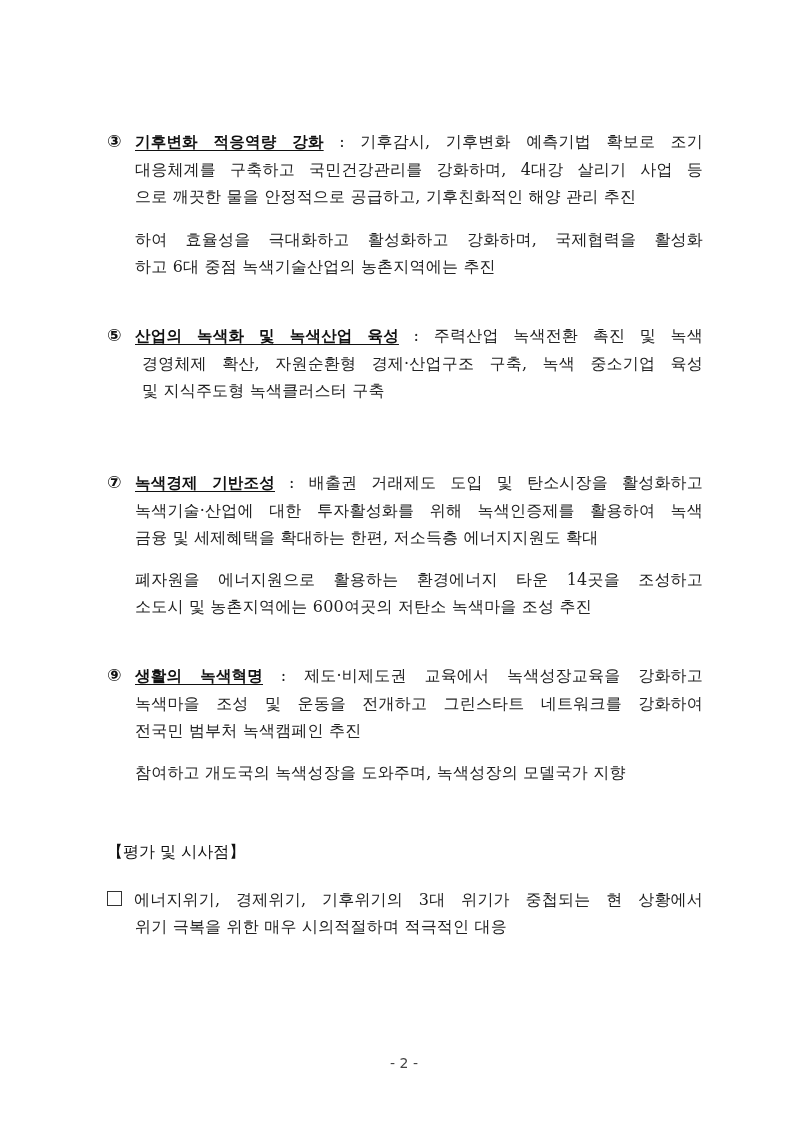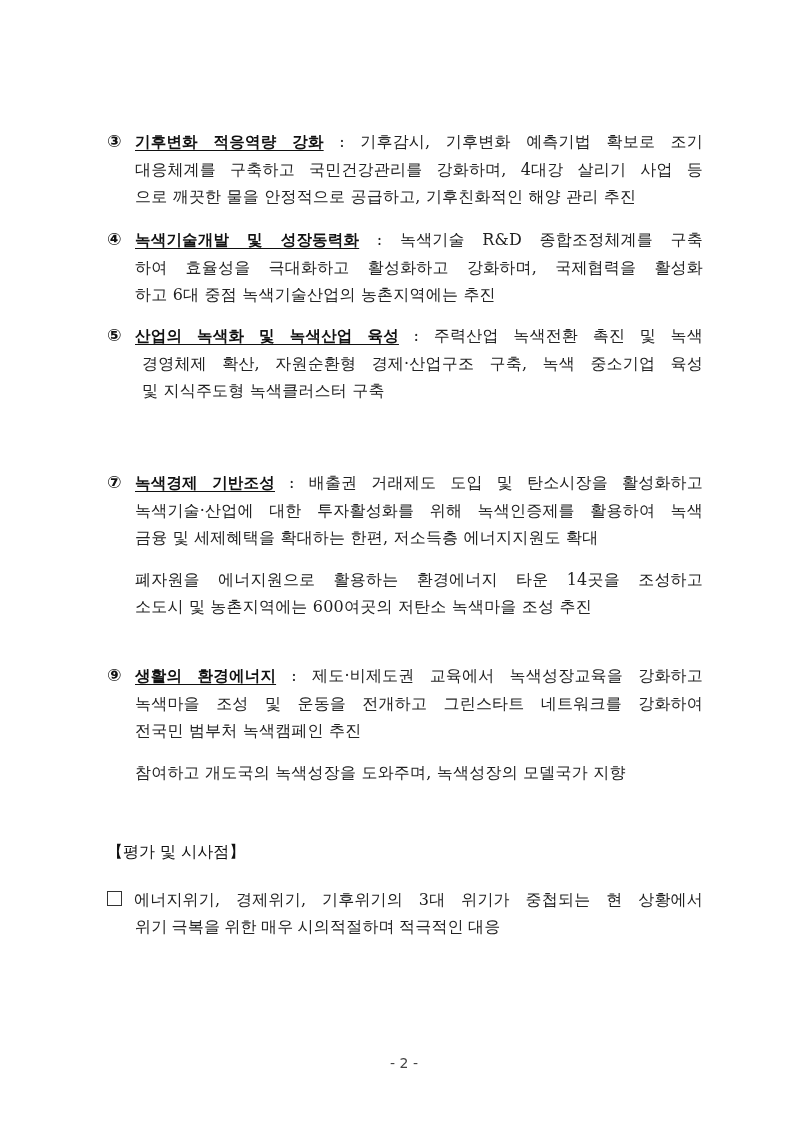--- a/index.html
+++ b/index.html
@@ -30,39 +30,38 @@
   .cont5 { padding-left: 35px; }
   .heading {
     position: absolute; left: 103px; top: 842px;
     font-family: "DejaVu Sans", "Liberation Sans", sans-serif;
     font-weight: normal; font-size: 16px; color: #111;
   }
   .box {
     display: inline-block; width: 13px; height: 13px; border: 1px solid #333;
     margin-right: 12px; vertical-align: -1px;
   }
-  .cont-box { padding-left: 28px; font-family: Liberation Serif, serif; }
+  .cont-box { padding-left: 28px; }
   .pageno {
     position: absolute; left: 0; width: 800px; top: 1055px; text-align: center;
     font-family: "DejaVu Sans", "Liberation Sans", sans-serif; font-size: 14px; color: #444;
   }
 </style>
 </head>
 <body>
 
 <div class="page">
 
   <div class="item" style="top:128px;">
     <span class="line"><span class="num">③</span><span class="title">기후변화 적응역량 강화</span><span> : 기후감시, 기후변화 예측기법 확보로 조기</span></span>
     <span class="line cont">대응체계를 구축하고 국민건강관리를 강화하며, 4대강 살리기 사업 등</span>
     <span class="line cont last">으로 깨끗한 물을 안정적으로 공급하고, 기후친화적인 해양 관리 추진</span>
   </div>
 
   <div class="item" style="top:226px;">
-    <span class="line"><span class="num">④</span><span class="title">녹색기술개발 및 성장동력화</span><span> : 녹색기술 R&amp;D 종합조정체계를 구축</span></span>
     <span class="line cont">하여 효율성을 극대화하고 활성화하고 강화하며, 국제협력을 활성화</span>
     <span class="line cont last">하고 6대 중점 녹색기술산업의 농촌지역에는 추진</span>
   </div>
 
   <div class="item" style="top:322px;">
     <span class="line"><span class="num">⑤</span><span class="title">산업의 녹색화 및 녹색산업 육성</span><span> : 주력산업 녹색전환 촉진 및 녹색</span></span>
     <span class="line cont5">경영체제 확산, 자원순환형 경제·산업구조 구축, 녹색 중소기업 육성</span>
     <span class="line cont5 last">및 지식주도형 녹색클러스터 구축</span>
   </div>
 
@@ -72,21 +71,21 @@
     <span class="line cont">녹색기술·산업에 대한 투자활성화를 위해 녹색인증제를 활용하여 녹색</span>
     <span class="line cont last">금융 및 세제혜택을 확대하는 한편, 저소득층 에너지지원도 확대</span>
   </div>
 
   <div class="item" style="top:566px;">
     <span class="line cont">폐자원을 에너지원으로 활용하는 환경에너지 타운 14곳을 조성하고</span>
     <span class="line cont last">소도시 및 농촌지역에는 600여곳의 저탄소 녹색마을 조성 추진</span>
   </div>
 
   <div class="item" style="top:662px;">
-    <span class="line"><span class="num">⑨</span><span class="title">생활의 환경에너지</span><span> : 제도·비제도권 교육에서 녹색성장교육을 강화하고</span></span>
+    <span class="line"><span class="num">⑨</span><span class="title">생활의 녹색혁명</span><span> : 제도·비제도권 교육에서 녹색성장교육을 강화하고</span></span>
     <span class="line cont">녹색마을 조성 및 운동을 전개하고 그린스타트 네트워크를 강화하여</span>
     <span class="line cont last">전국민 범부처 녹색캠페인 추진</span>
   </div>
 
   <div class="item" style="top:759px;">
     <span class="line cont last">참여하고 개도국의 녹색성장을 도와주며, 녹색성장의 모델국가 지향</span>
   </div>
 
   <div class="heading">【평가 및 시사점】</div>
 

